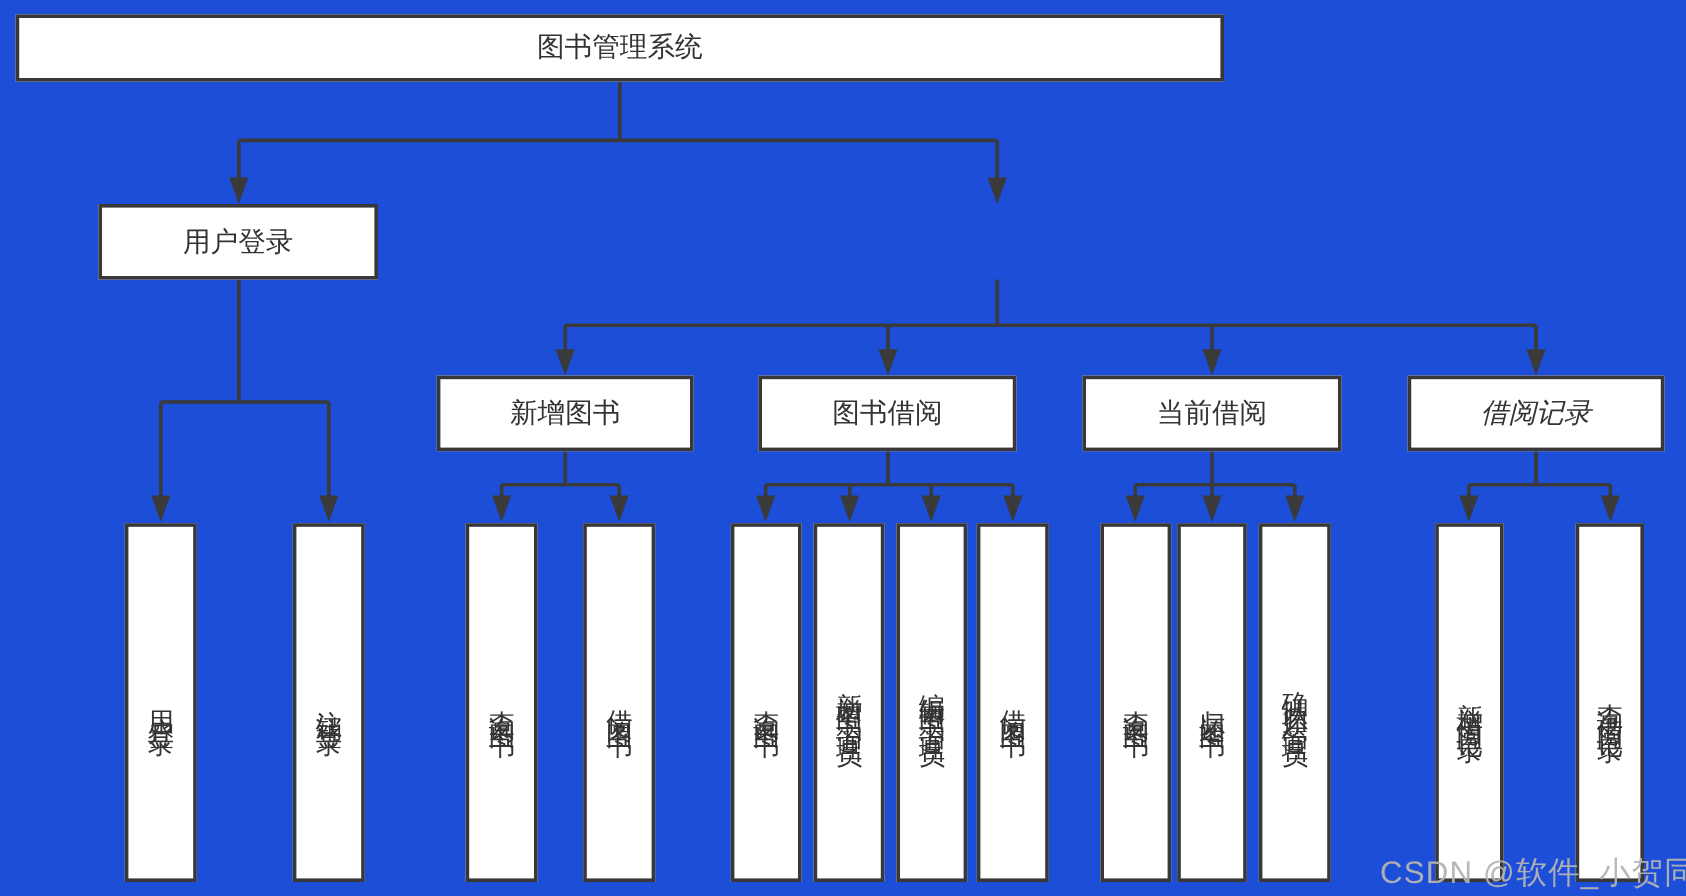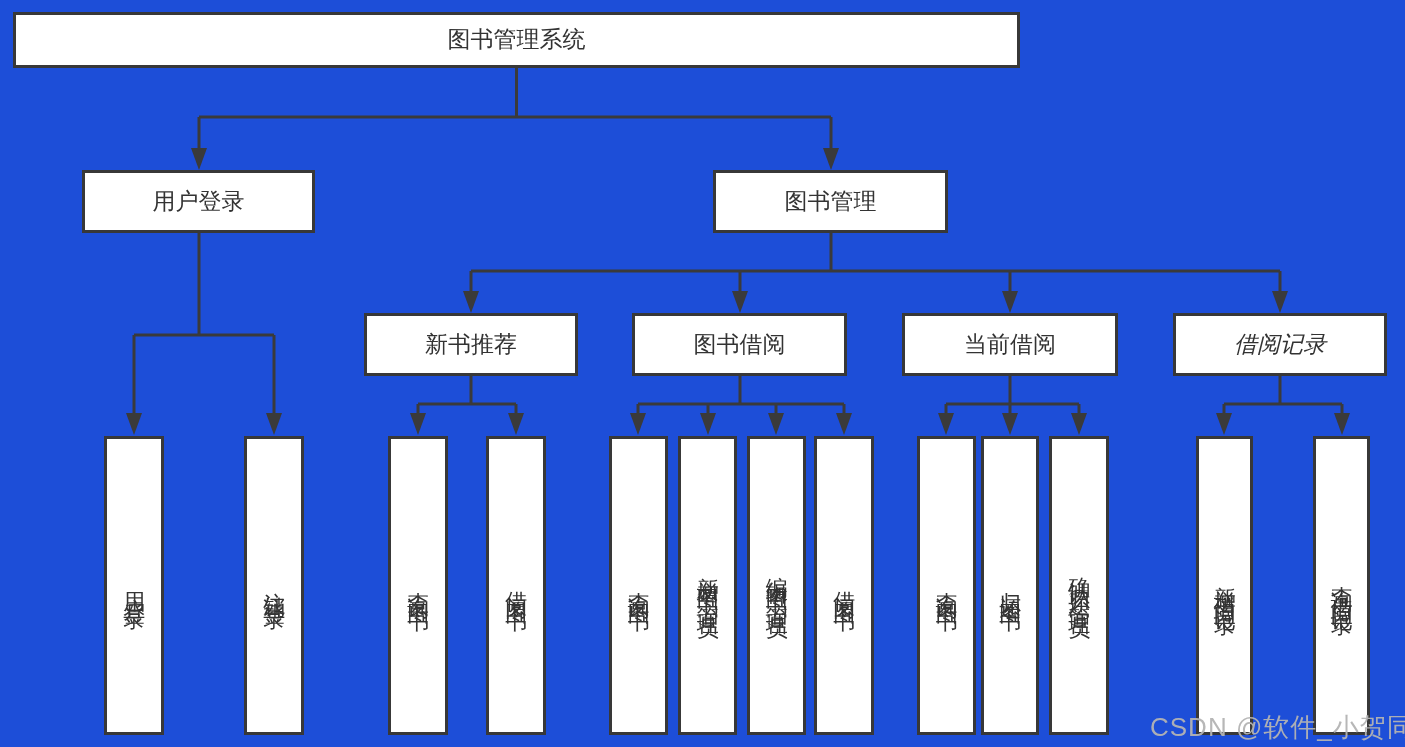--- a/index.html
+++ b/index.html
@@ -64,23 +64,22 @@
       <polygon points="1002,413 1018,413 1010,435"></polygon>
       <polygon points="1071,413 1087,413 1079,435"></polygon>
       <polygon points="1216,413 1232,413 1224,435"></polygon>
       <polygon points="1334,413 1350,413 1342,435"></polygon>
     </g>
   </svg>
 
   <div class="box" style="left:13px; top:12px; width:1007px; height:56px;">图书管理系统</div>
 
   <div class="box" style="left:82px; top:170px; width:233px; height:63px;">用户登录</div>
-  <div class="box" style="left:713px; top:170px; width:235px; height:63px;">图书管理</div>
 
-  <div class="box" style="left:364px; top:313px; width:214px; height:63px;">新书推荐</div>
+  <div class="box" style="left:364px; top:313px; width:214px; height:63px;">新增图书</div>
   <div class="box" style="left:902px; top:313px; width:216px; height:63px;">当前借阅</div>
   <div class="box" style="left:632px; top:313px; width:215px; height:63px;">图书借阅</div>
   <div class="box" style="left:1173px; top:313px; width:214px; height:63px;font-style:italic;">借阅记录</div>
 
   <div class="box leaf" style="left:104px; top:436px; width:60px; height:299px;">用户登录</div>
   <div class="box leaf" style="left:244px; top:436px; width:60px; height:299px;">注销登录</div>
 
   <div class="box leaf" style="left:388px; top:436px; width:60px; height:299px;">查询图书</div>
   <div class="box leaf" style="left:486px; top:436px; width:60px; height:299px;">借阅图书</div>
 

